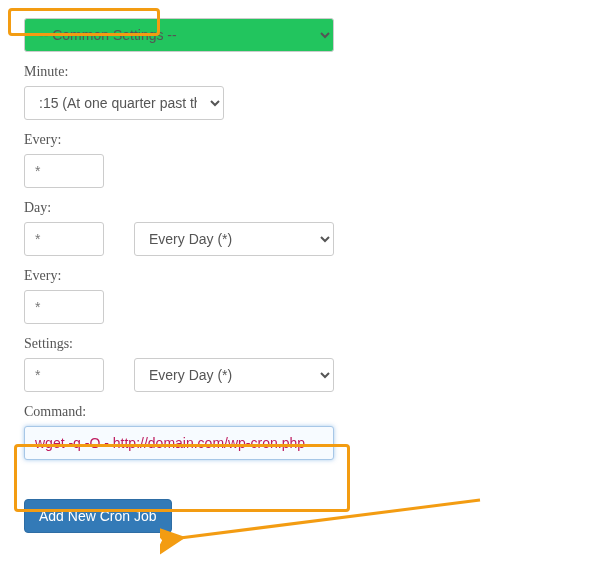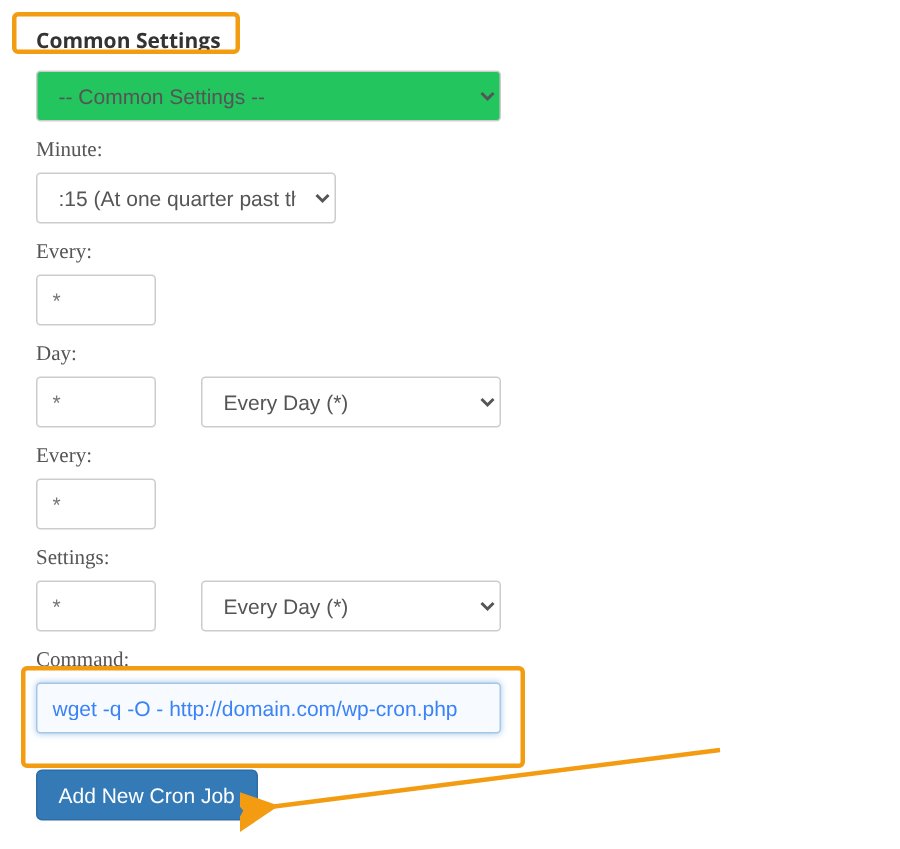--- a/index.html
+++ b/index.html
@@ -78,21 +78,21 @@
     color: #555;
     outline: none;
   }
   input.cmd {
     width: 310px;
     height: 34px;
     padding: 6px 10px;
     border: 1px solid #a7c7e7;
     border-radius: 3px;
     font-size: 14px;
-    color: #3b82f6;
+    color: #be185d;
     background: #f7fbff;
     box-shadow: 0 0 4px rgba(80,150,220,0.5);
     outline: none;
   }
   .hl-cmd {
     position: absolute;
     border: 3px solid #f39c12;
     border-radius: 4px;
     left: 14px;
     top: 444px;
@@ -102,35 +102,34 @@
   }
   .btn {
     display: inline-block;
     padding: 8px 14px;
     background: #337ab7;
     color: #fff;
     border: 1px solid #2e6da4;
     border-radius: 4px;
     font-size: 14px;
     cursor: pointer;
-    margin-top: 12px;
+    margin-top: 27px;
   }
   .arrow-svg {
     position: absolute;
     left: 160px;
     top: 490px;
     pointer-events: none;
   }
 </style>
 </head>
 <body>
 
 <div class="wrap">
 
-  <div class="section-title">Common Settings</div>
 
   <div class="field-group">
     <select class="full">
       <option>-- Common Settings --</option>
     </select>
   </div>
 
   
   <div class="field-group">
     <span class="label">Minute:</span>

